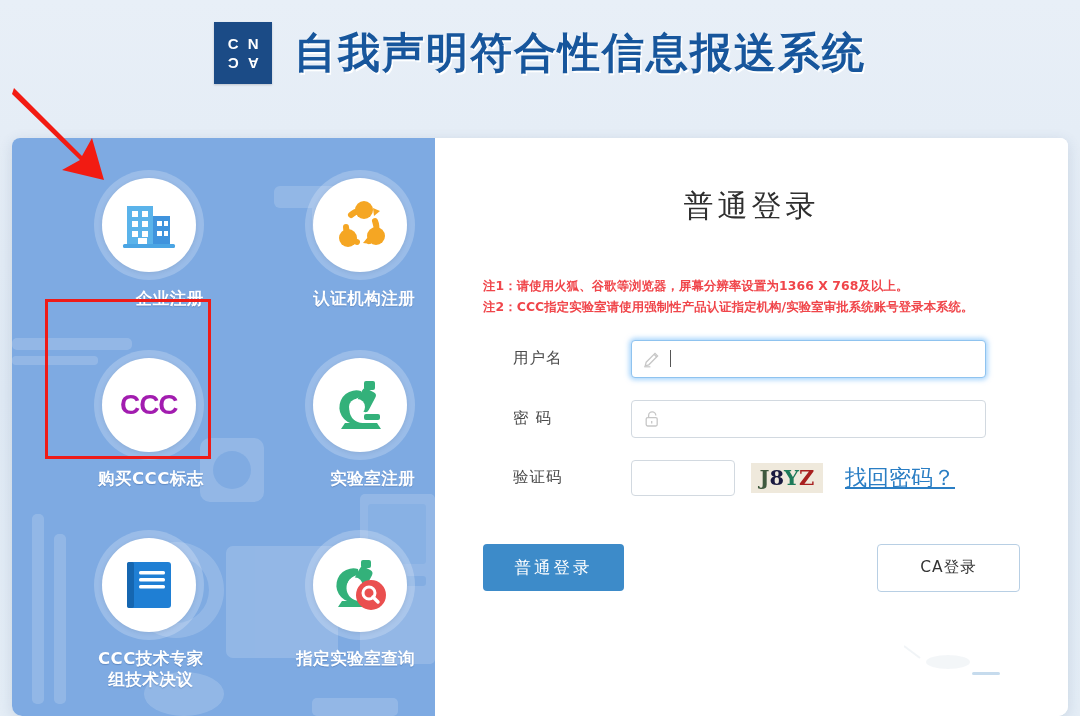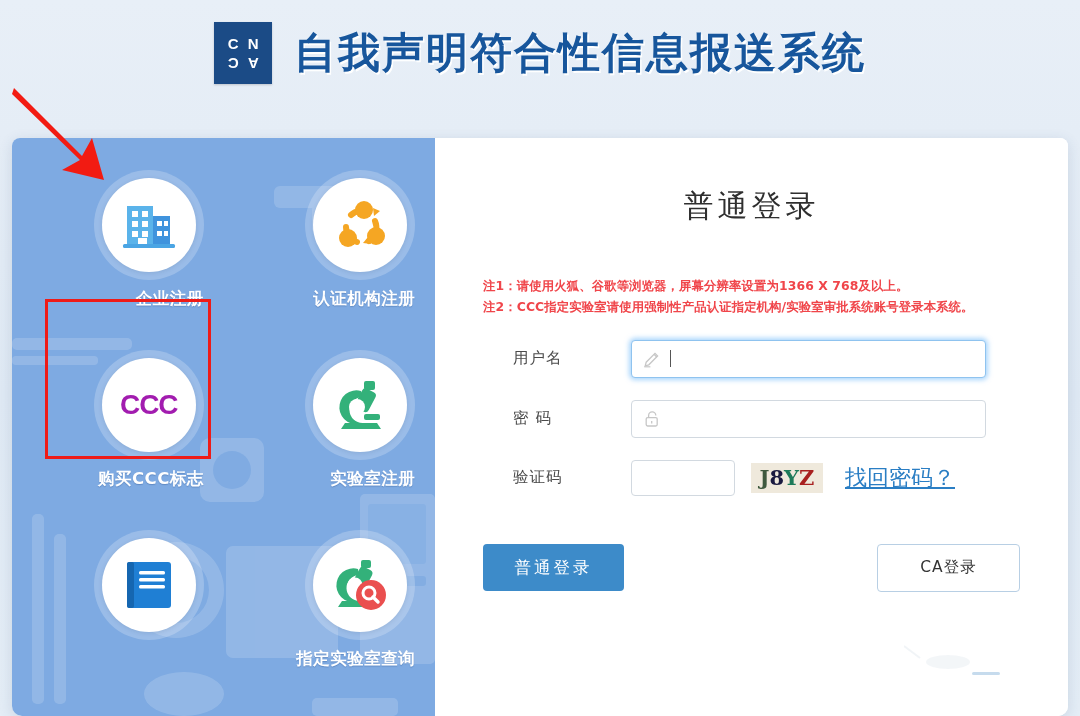--- a/index.html
+++ b/index.html
@@ -457,20 +457,22 @@
               <rect x="4" y="4" width="44" height="46" rx="3" fill="#1f7fd4"></rect>
               <rect x="4" y="4" width="7" height="46" rx="2" fill="#1566b0"></rect>
               <g fill="#ffffff">
                 <rect x="16" y="13" width="26" height="3.4" rx="1.5"></rect>
                 <rect x="16" y="20" width="26" height="3.4" rx="1.5"></rect>
                 <rect x="16" y="27" width="26" height="3.4" rx="1.5"></rect>
               </g>
             </svg>
           </div>
         </div>
+        <div class="tile-label">CCC技术专家
+组技术决议</div>
       </div>
 
       <div class="nav-tile">
         <div class="halo">
           <div class="disc">
             <svg width="58" height="58" viewBox="0 0 58 58">
               <g fill="#33b17a">
                 <rect x="30" y="4" width="10" height="8" rx="2"></rect>
                 <rect x="25" y="11" width="14" height="21" rx="4" transform="rotate(28 31 21)"></rect>
                 <path d="M27 13 a17 17 0 1 0 2 32 a13 13 0 0 1 -1 -26 z"></path>

